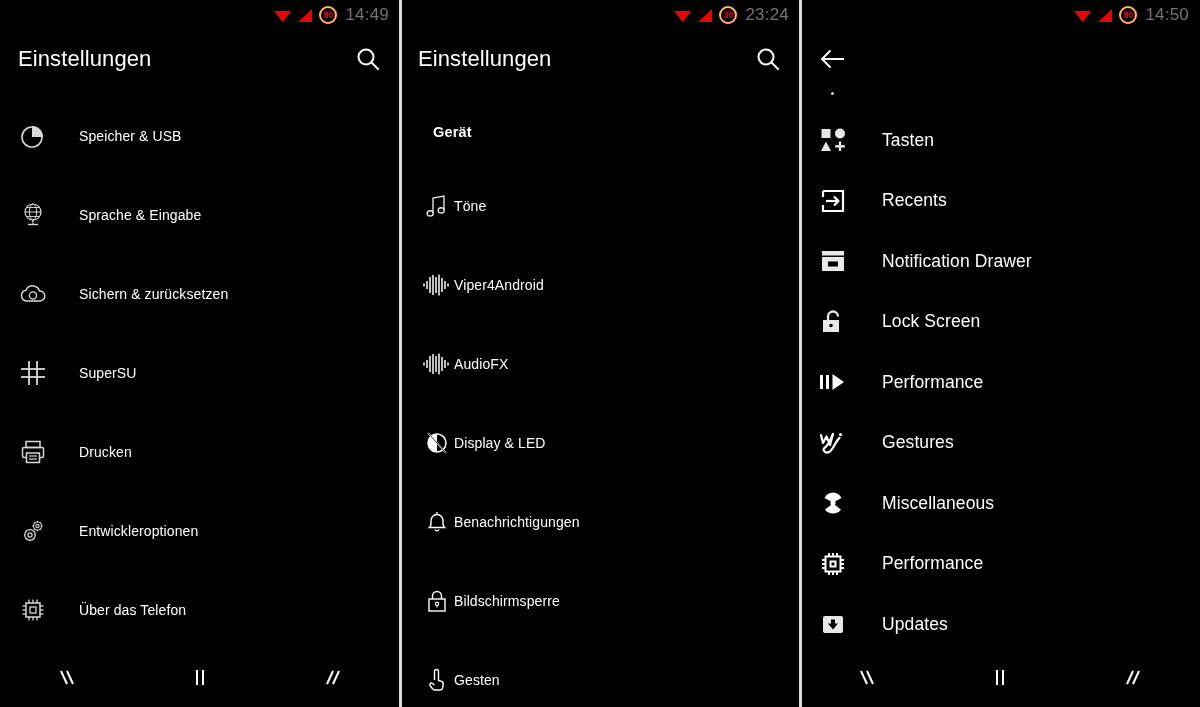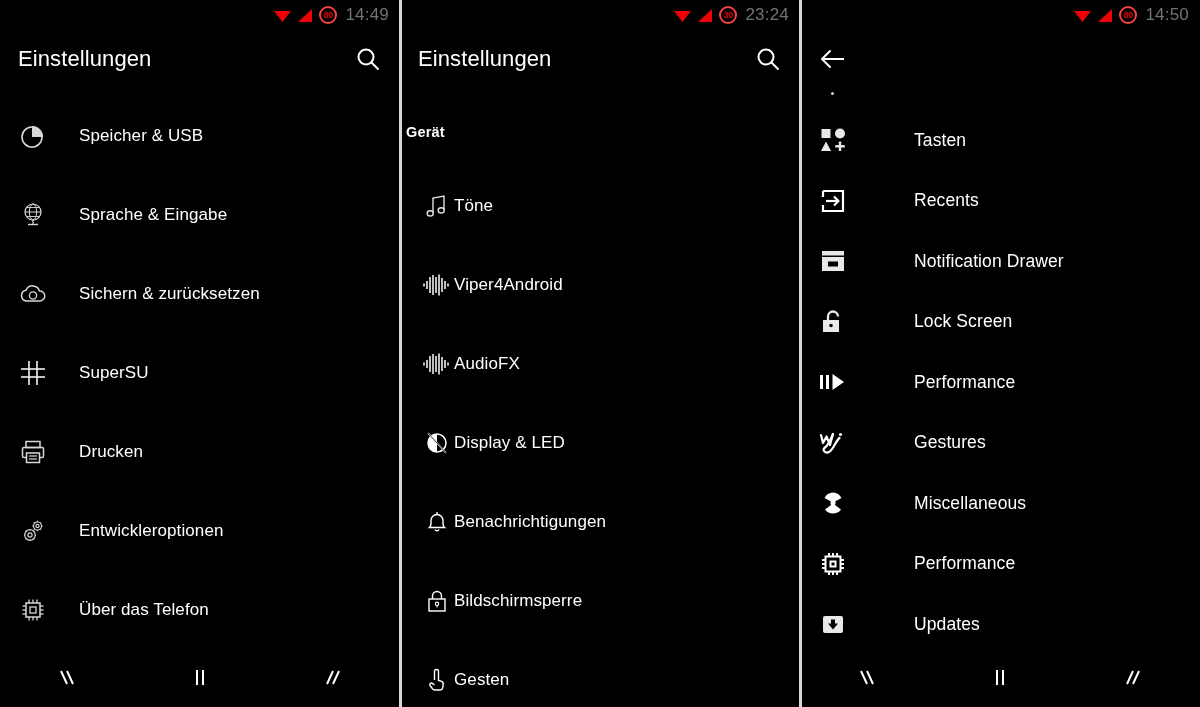--- a/index.html
+++ b/index.html
@@ -46,21 +46,21 @@
   }
   .sb-wifi {
     width:19px; height:16px;
     position:relative;
   }
   .sb-wifi svg { display:block; }
   .sb-signal { width:17px; height:16px; }
   .sb-signal svg { display:block; }
   .sb-batt {
     width:18px; height:18px;
-    border:2px solid #ef4444;
+    border:2px solid #fdba74;
     border-radius:50%;
     display:flex;
     align-items:center;
     justify-content:center;
     font-size:8.5px;
     font-weight:bold;
     line-height:1;
     color:#ef0007;
   }
   .sb-time {
@@ -109,53 +109,53 @@
   .row .ico {
     width:34px; height:34px;
     display:flex;
     align-items:center;
     justify-content:center;
     flex:0 0 34px;
   }
   .row .ico svg { display:block; overflow:visible; }
   .row .lbl {
     color:#fff;
-    font-size:17px;
+    font-size:14px;
     letter-spacing:0.1px;
   }
   .section-head {
     color:#fff;
     font-size:14.5px;
     font-weight:bold;
     letter-spacing:0.2px;
   }
 
   
   .p1 .list { top:96px; }
   .p1 .row .ico { margin-left:16px; }
   .p1 .row .lbl { margin-left:29px; }
 
   
-  .p2 .section-head { position:absolute; top:124px; left:6px; }
+  .p2 .section-head { position:absolute; top:124px; left:33px; }
   .p2 .list { top:166px; }
   .p2 .row .ico { margin-left:20px; }
   .p2 .row .lbl { }
 
   
   .p3 .appbar { top:30px; }
   .p3 .appbar-title { margin-left:82px; }
   .p3 .dot {
     position:absolute;
     left:31px; top:92px;
     width:3px; height:3px;
     background:#d0d0d0;
     border-radius:50%;
   }
   .p3 .list { top:110px; }
-  .p3 .row { height:60.5px;gap:32px; }
+  .p3 .row { height:60.5px; }
   .p3 .row .ico { margin-left:16px; }
   .p3 .row .lbl {
     margin-left:32px;
     font-size:17.5px;
   }
 
   
   .navbar {
     position:absolute;
     left:0; right:0; bottom:0;

